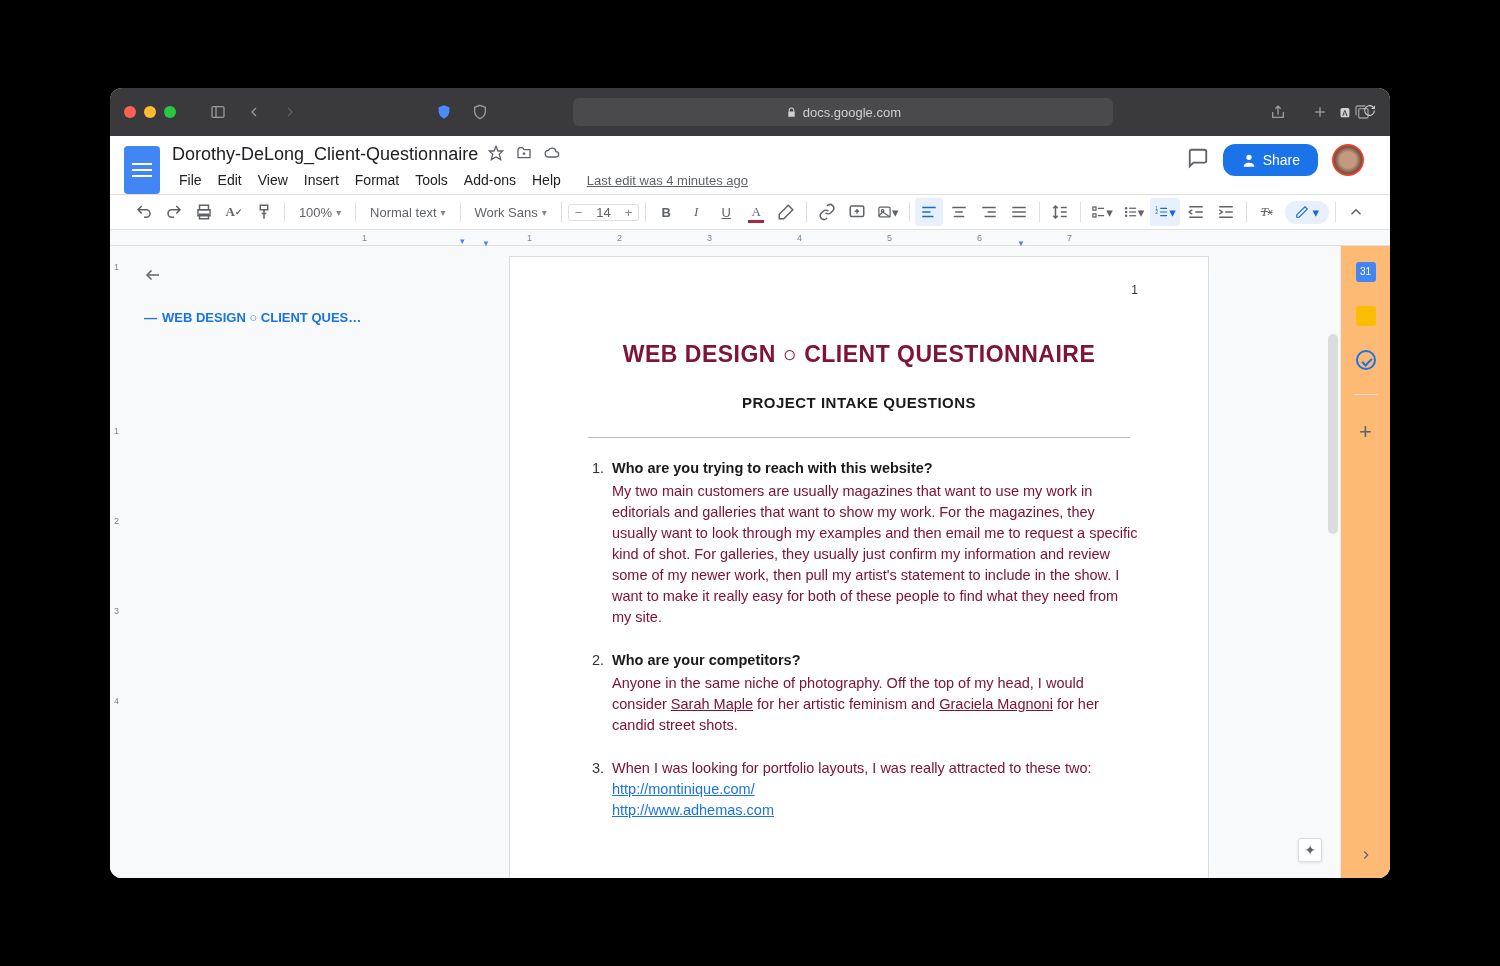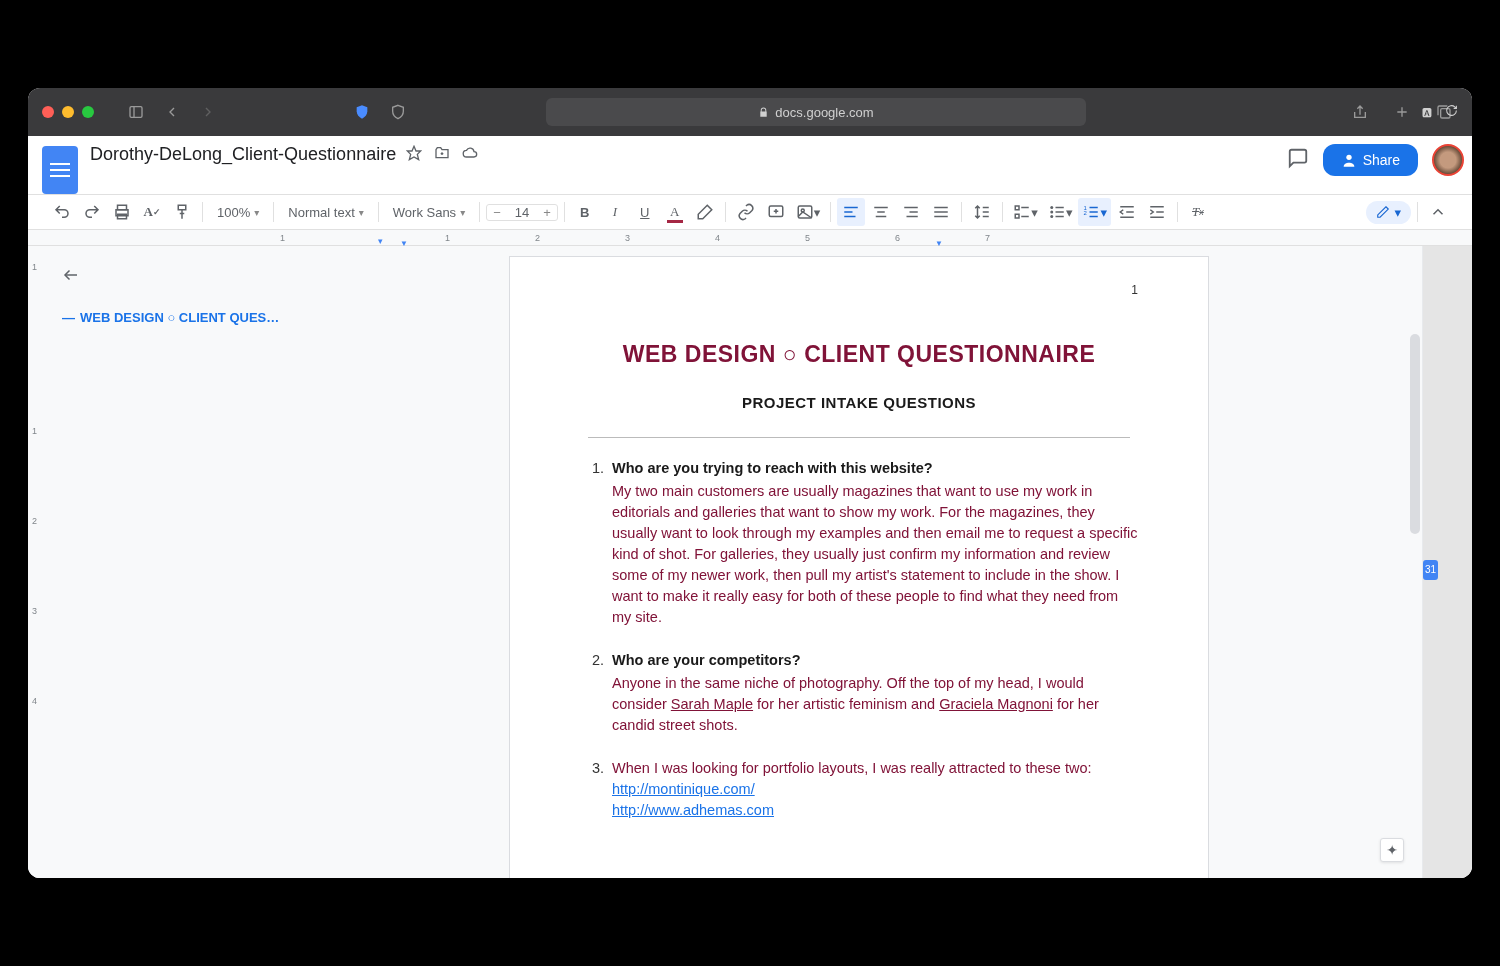--- a/index.html
+++ b/index.html
@@ -1,30 +1,30 @@
 <!DOCTYPE html>
 <html><head>
 <meta charset="utf-8">
 <style>
 * { margin: 0; padding: 0; box-sizing: border-box; font-family: -apple-system, BlinkMacSystemFont, Arial, sans-serif; }
 body { background: #000; width: 1500px; height: 966px; display: flex; align-items: center; justify-content: center; }
-.window { width: 1444px; height: 790px; background: #fff; border-radius: 12px; overflow: hidden; position: relative; display: flex; flex-direction: column; }
+.window { width: 1280px; height: 790px; background: #fff; border-radius: 12px; overflow: hidden; position: relative; display: flex; flex-direction: column; }
 
 
 .browser-bar { height: 48px; background: #3a3a3c; display: flex; align-items: center; padding: 0 14px; gap: 8px; }
 .traffic { display: flex; gap: 8px; margin-right: 20px; }
 .traffic span { width: 12px; height: 12px; border-radius: 50%; }
 .traffic .r { background: #ff5f57; } .traffic .y { background: #febc2e; } .traffic .g { background: #28c840; }
 .browser-btn { width: 28px; height: 24px; display: flex; align-items: center; justify-content: center; color: #9a9a9a; border-radius: 4px; }
 .browser-btn svg { width: 16px; height: 16px; }
 .urlbar { flex: 1; max-width: 540px; height: 28px; background: #4a4a4c; border-radius: 6px; margin: 0 auto; display: flex; align-items: center; justify-content: center; gap: 6px; color: #d0d0d0; font-size: 13px; }
 .browser-right { display: flex; gap: 14px; margin-left: auto; }
 
 
-.docs-header { display: flex; padding: 8px 8px 0 14px; align-items: flex-start; }
+.docs-header { display: flex; padding: 8px 26px 0 14px; align-items: flex-start; }
 .docs-logo { width: 36px; height: 48px; background: #4285f4; border-radius: 4px; margin-right: 12px; display: flex; align-items: center; justify-content: center; margin-top: 2px; }
 .docs-logo::after { content: ""; width: 20px; height: 2px; background: #fff; box-shadow: 0 -6px 0 #fff, 0 6px 0 #fff; }
 .title-area { flex: 1; }
 .title-row { display: flex; align-items: center; gap: 10px; }
 .doc-title { font-size: 18px; color: #202124; }
 .title-icons { display: flex; gap: 12px; color: #5f6368; }
 .title-icons svg { width: 16px; height: 16px; }
 .menubar { display: flex; gap: 2px; margin-top: 4px; font-size: 14px; color: #202124; align-items: center; }
 .menubar span { padding: 3px 7px; border-radius: 3px; }
 .last-edit { color: #5f6368; text-decoration: underline; margin-left: 10px; font-size: 13px; }
@@ -68,21 +68,21 @@
 .doc-h2 { font-size: 15px; font-weight: 700; color: #1a1a1a; text-align: center; margin-top: 26px; letter-spacing: 0.5px; }
 .hr { border: none; border-top: 1px solid #bbb; margin: 26px 8px 20px 8px; }
 .questions { list-style: decimal; padding-left: 28px; font-size: 14.5px; line-height: 1.45; color: #333; }
 .questions li { margin-bottom: 22px; padding-left: 4px; }
 .q { font-weight: 700; color: #1a1a1a; }
 .a { color: #801338; margin-top: 2px; }
 .a a, .a .lnk { color: #801338; text-decoration: underline; }
 .link { color: #1a73e8; text-decoration: underline; display: block; }
 
 
-.sidepanel { width: 50px; background: #e5e5e5; border-left: 1px solid #e8eaed; display: flex; flex-direction: row; align-items: center; padding-top: 16px; gap: 24px; }
+.sidepanel { width: 50px; background: #fdba74; border-left: 1px solid #e8eaed; display: flex; flex-direction: column; align-items: center; padding-top: 16px; gap: 24px; }
 .side-ico { width: 20px; height: 20px; }
 .cal { background: #4285f4; border: 2px solid #4285f4; color:#fff; font-size:10px; text-align:center; line-height:16px; border-radius:3px; }
 .keep { background: #fbbc04; border-radius: 3px; }
 .tasks { border: 2px solid #1a73e8; border-radius: 50%; position:relative; }
 .tasks::after { content:""; position:absolute; left:4px; top:6px; width:8px; height:4px; border-left:2px solid #1a73e8; border-bottom:2px solid #1a73e8; transform: rotate(-45deg); }
 .plus { font-size: 22px; color: #5f6368; font-weight: 300; }
 .sidepanel-bottom { margin-top: auto; margin-bottom: 12px; color: #5f6368; }
 
 .explore { position: absolute; right: 68px; bottom: 16px; width: 24px; height: 24px; background: #fff; border: 1px solid #dadce0; border-radius: 3px; box-shadow: 0 1px 3px rgba(0,0,0,.1); display:flex; align-items:center; justify-content:center; color:#5f6368; font-size:14px; }
 
@@ -168,20 +168,31 @@
                 <polygon points="12 2 15 9 22 9 17 14 19 22 12 18 5 22 7 14 2 9 9 9"></polygon>
               </svg></span>
           <span><svg viewBox="0 0 24 24" fill="none" stroke="currentColor" stroke-width="2">
                 <path d="M3 7l2-3h5l2 3h9v12H3z"></path>
                 <path d="M12 11v4M10 13h4"></path>
               </svg></span>
           <span><svg viewBox="0 0 24 24" fill="none" stroke="currentColor" stroke-width="2">
                 <path d="M18 18a4 4 0 000-8 6 6 0 00-11.3-2A5 5 0 007 18h11z"></path>
               </svg></span>
         </div>
+      </div>
+      <div class="menubar">
+        <span>File</span>
+        <span>Edit</span>
+        <span>View</span>
+        <span>Insert</span>
+        <span>Format</span>
+        <span>Tools</span>
+        <span>Add-ons</span>
+        <span>Help</span>
+        <span class="last-edit">Last edit was 4 minutes ago</span>
       </div>
     </div>
     <div class="header-right">
       <span class="comments-ico"><svg width="22" height="22" viewBox="0 0 24 24" fill="none" stroke="currentColor" stroke-width="2">
             <path d="M21 15a2 2 0 01-2 2H7l-4 4V5a2 2 0 012-2h14a2 2 0 012 2z"></path>
           </svg></span>
       <button class="share-btn">
         <svg width="16" height="16" viewBox="0 0 24 24" fill="currentColor">
             <circle cx="12" cy="8" r="4"></circle>
             <path d="M4 22c0-4 4-6 8-6s8 2 8 6"></path>

